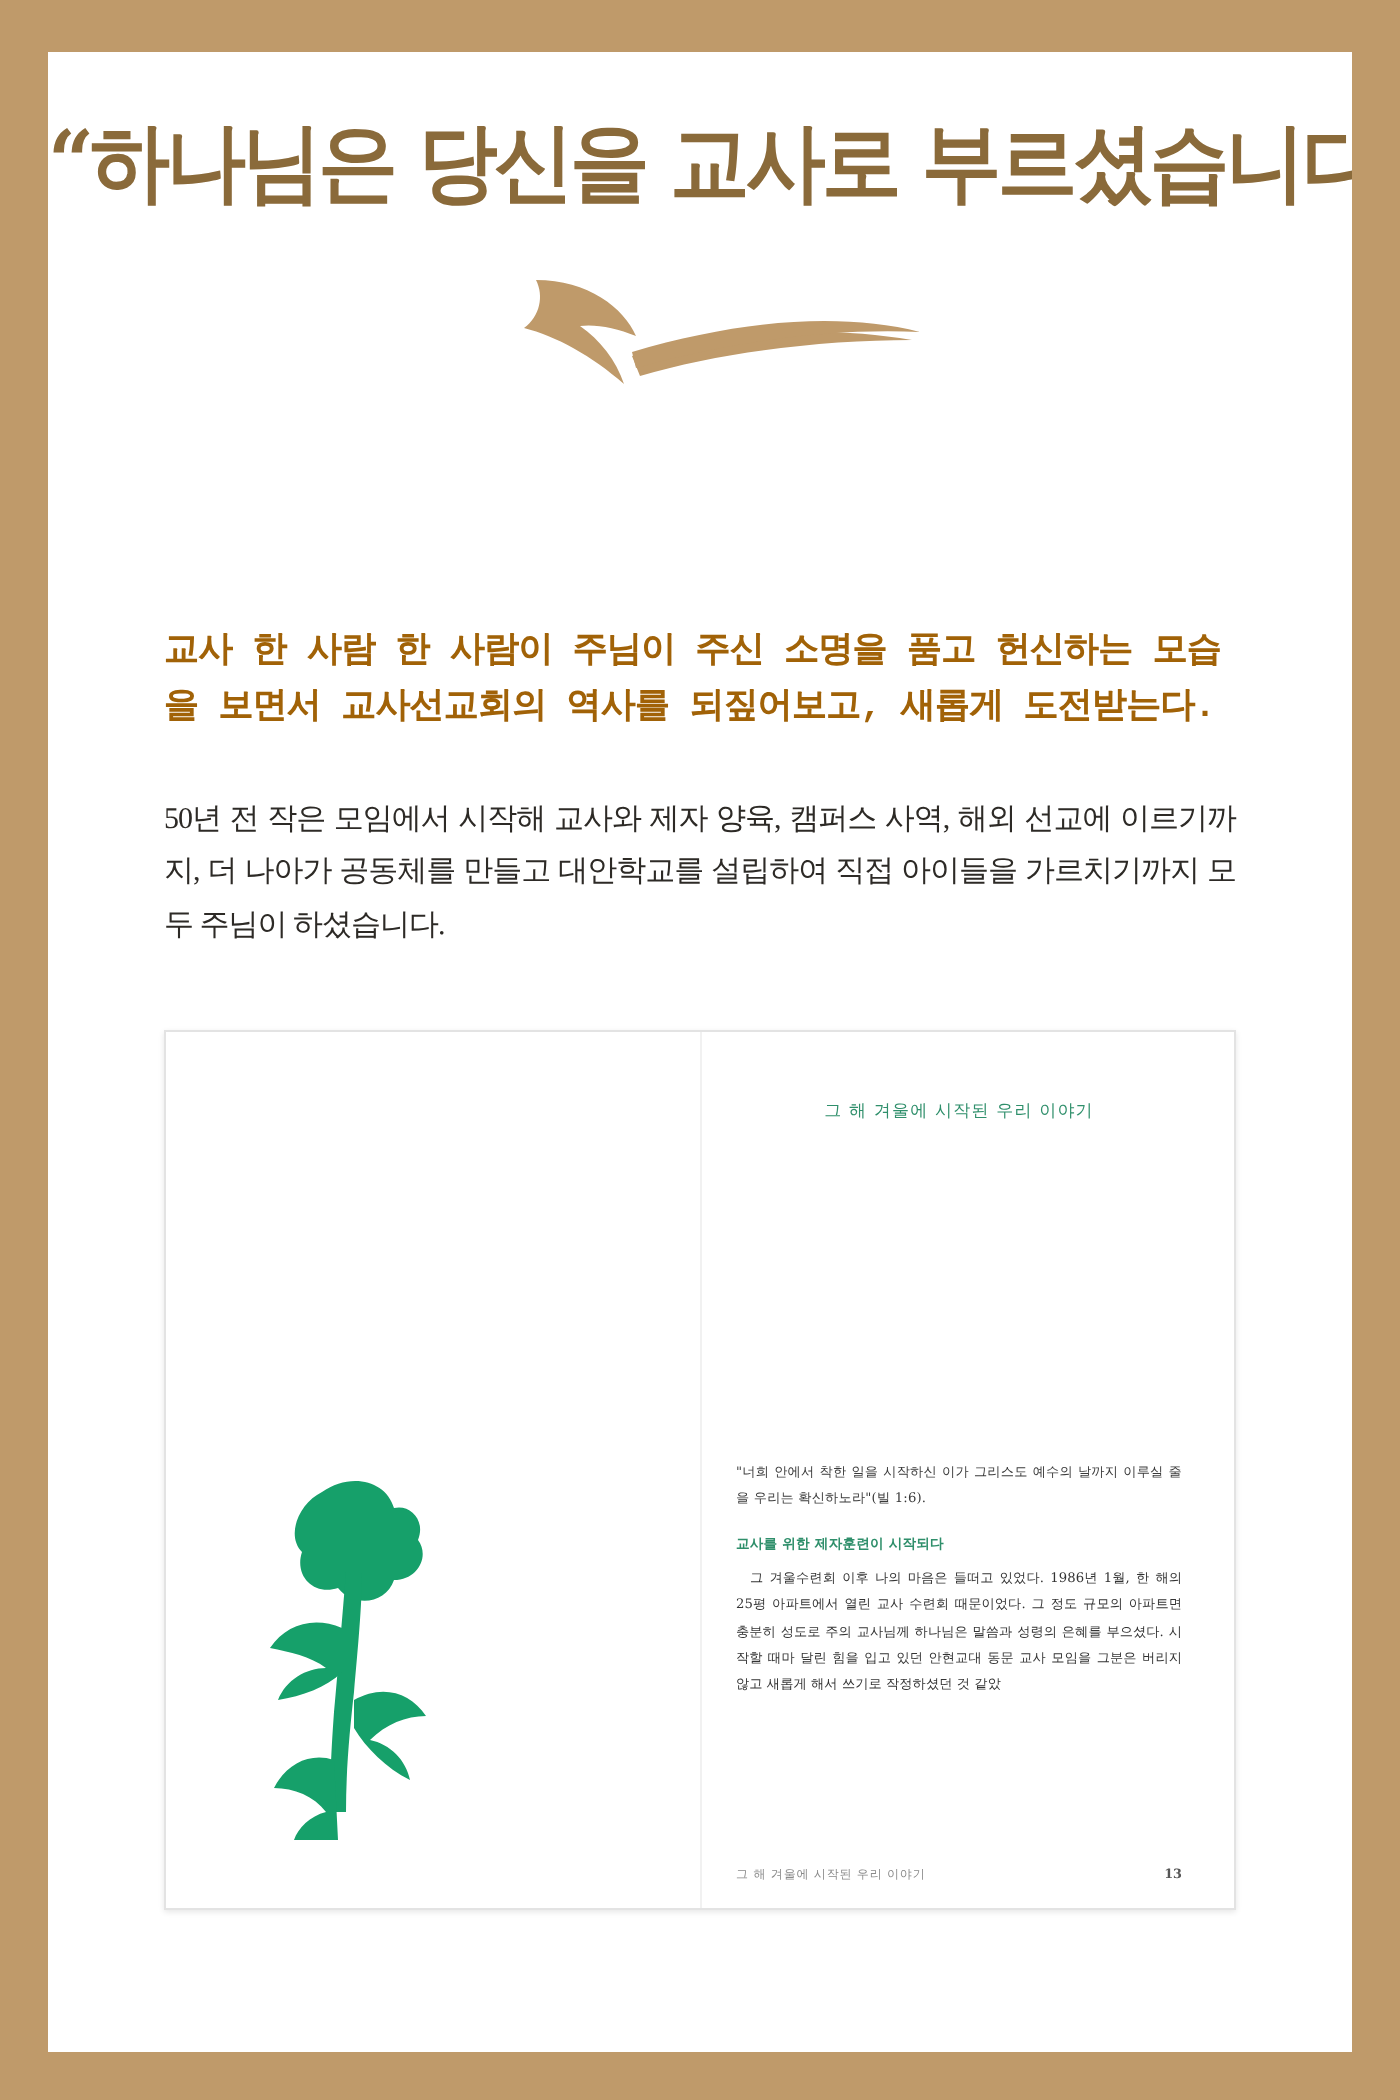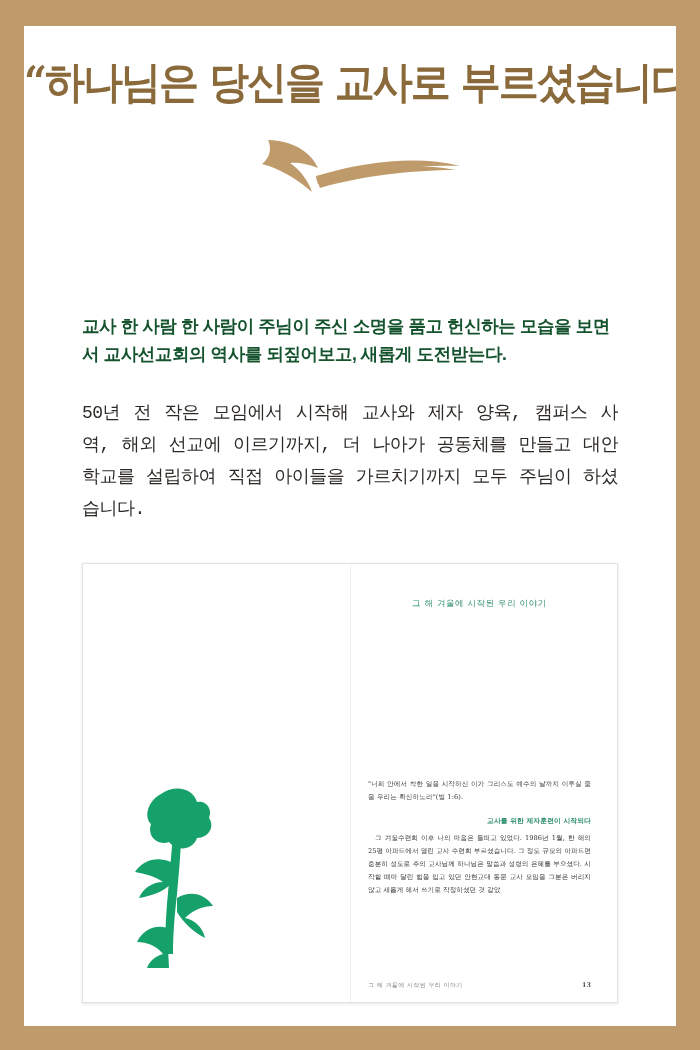--- a/index.html
+++ b/index.html
@@ -54,32 +54,32 @@
     display: block;
   }
 
   
   .body-area {
     padding: 0 58px;
     box-sizing: border-box;
     margin-top: 96px;
   }
   .lead {
-    color: #14532d;
-    font-family: Liberation Sans, sans-serif;
+    color: #a16207;
+    font-family: Liberation Mono, monospace;
     font-weight: 700;
     font-size: 17.5px;
     line-height: 1.62;
     letter-spacing: -0.4px;
     margin: 0;
   }
   .para {
     color: #2d2a26;
-    font-family: Liberation Mono, monospace;
-    font-size: 18px;
+    font-family: Liberation Serif, serif;
+    font-size: 15px;
     line-height: 1.78;
     letter-spacing: -0.5px;
     margin: 28px 0 0 0;
     text-align: justify;
   }
 
   
   .spread-wrap {
     margin: 38px 58px 0 58px;
     height: 440px;
@@ -137,21 +137,20 @@
     letter-spacing: 0.1px;
     text-align: justify;
   }
   .sub-head {
     margin-top: 12px;
     color: #2f8f6b;
     font-family: "DejaVu Sans", sans-serif;
     font-weight: 700;
     font-size: 6.8px;
     letter-spacing: 0.1px;
-    text-align: right;
   }
   .body-copy {
     margin-top: 6px;
     color: #333333;
     font-family: "DejaVu Serif", serif;
     font-size: 6.6px;
     line-height: 1.98;
     letter-spacing: 0.05px;
     text-align: justify;
     text-indent: 7px;
@@ -212,21 +211,21 @@
             <path d="M68 120 C 82 112, 96 116, 104 128 C 94 128, 84 132, 76 140 C 86 142, 94 150, 96 160 C 84 154, 74 144, 68 134 Z"></path>
             <path d="M58 150 C 46 146, 34 152, 28 164 C 38 164, 48 168, 54 176 C 46 178, 40 184, 38 190 L 60 190 Z"></path>
           </g>
         </svg>
       </div>
 
       <div class="spread-right">
         <div class="chapter-head">그 해 겨울에 시작된 우리 이야기</div>
         <div class="quote-box">"너희 안에서 착한 일을 시작하신 이가 그리스도 예수의 날까지 이루실 줄을 우리는 확신하노라"(빌 1:6).</div>
         <div class="sub-head">교사를 위한 제자훈련이 시작되다</div>
-        <div class="body-copy">그 겨울수련회 이후 나의 마음은 들떠고 있었다. 1986년 1월, 한 해의 25평 아파트에서 열린 교사 수련회 부르셨습니다. 그 정도 규모의 아파트면 충분히 성도로 주의 교사님께 하나님은 말씀과 성령의 은혜를 부으셨다. 시작할 때마 달린 힘을 입고 있던 안현교대 동문 교사 모임을 그분은 버리지 않고 새롭게 해서 쓰기로 작정하셨던 것 같았</div>
+        <div class="body-copy">그 겨울수련회 이후 나의 마음은 들떠고 있었다. 1986년 1월, 한 해의 25평 아파트에서 열린 교사 수련회 때문이었다. 그 정도 규모의 아파트면 충분히 성도로 주의 교사님께 하나님은 말씀과 성령의 은혜를 부으셨다. 시작할 때마 달린 힘을 입고 있던 안현교대 동문 교사 모임을 그분은 버리지 않고 새롭게 해서 쓰기로 작정하셨던 것 같았</div>
         <div class="footer-row">
           <span class="footer-caption">그 해 겨울에 시작된 우리 이야기</span>
           <span class="footer-spacer"></span>
           <span class="footer-page">13</span>
         </div>
       </div>
     </div>
 
   </div>
 </div>

